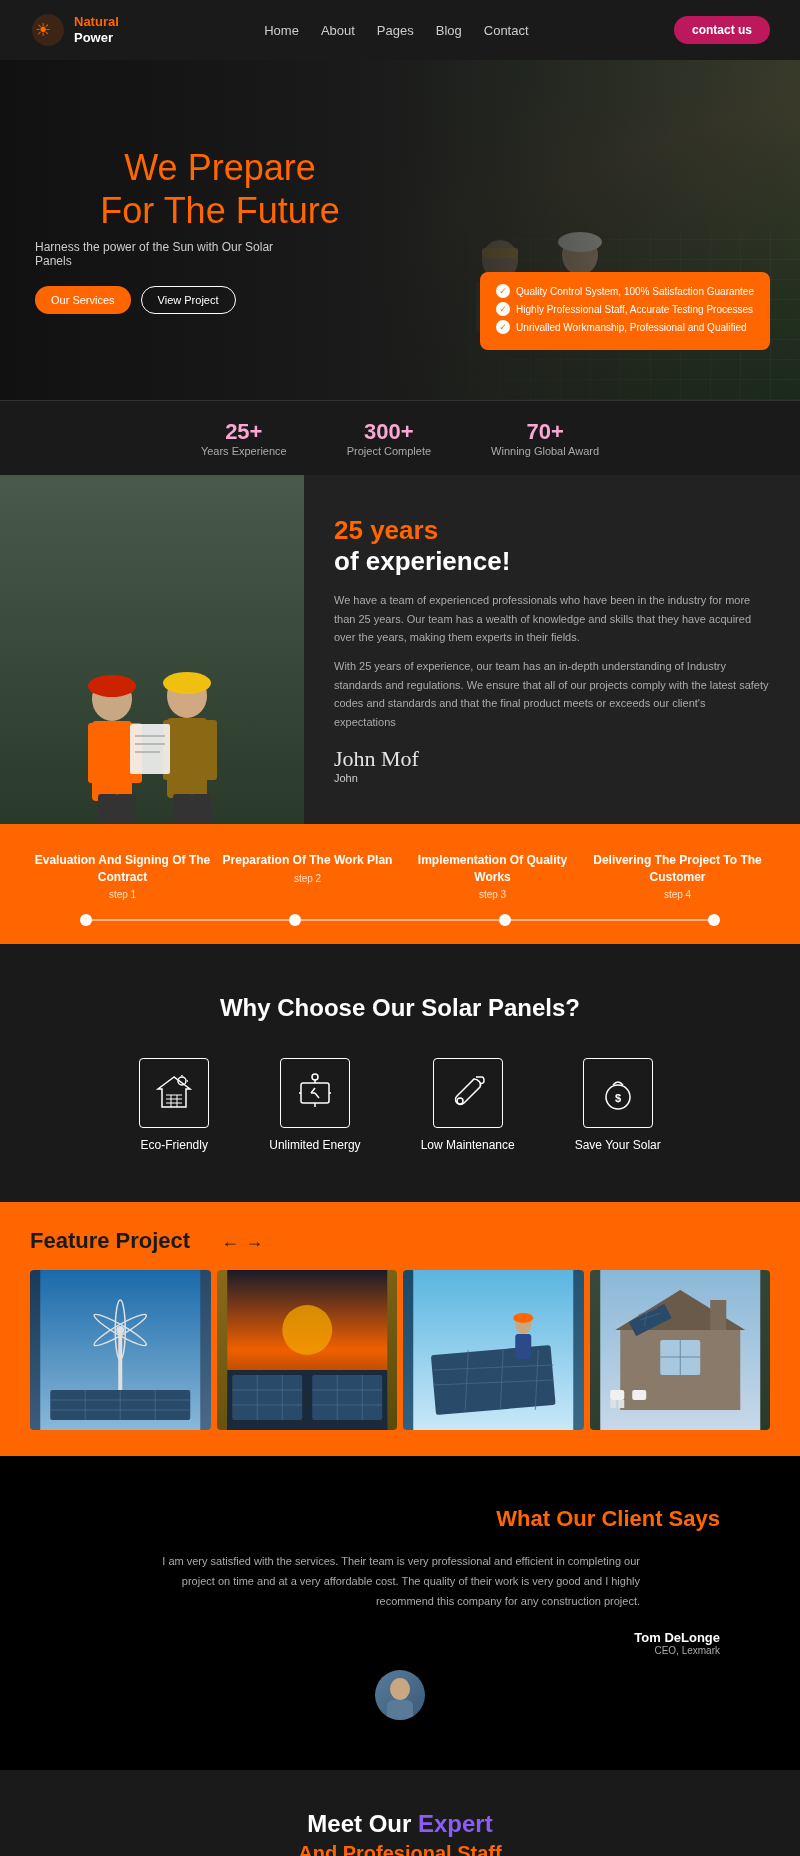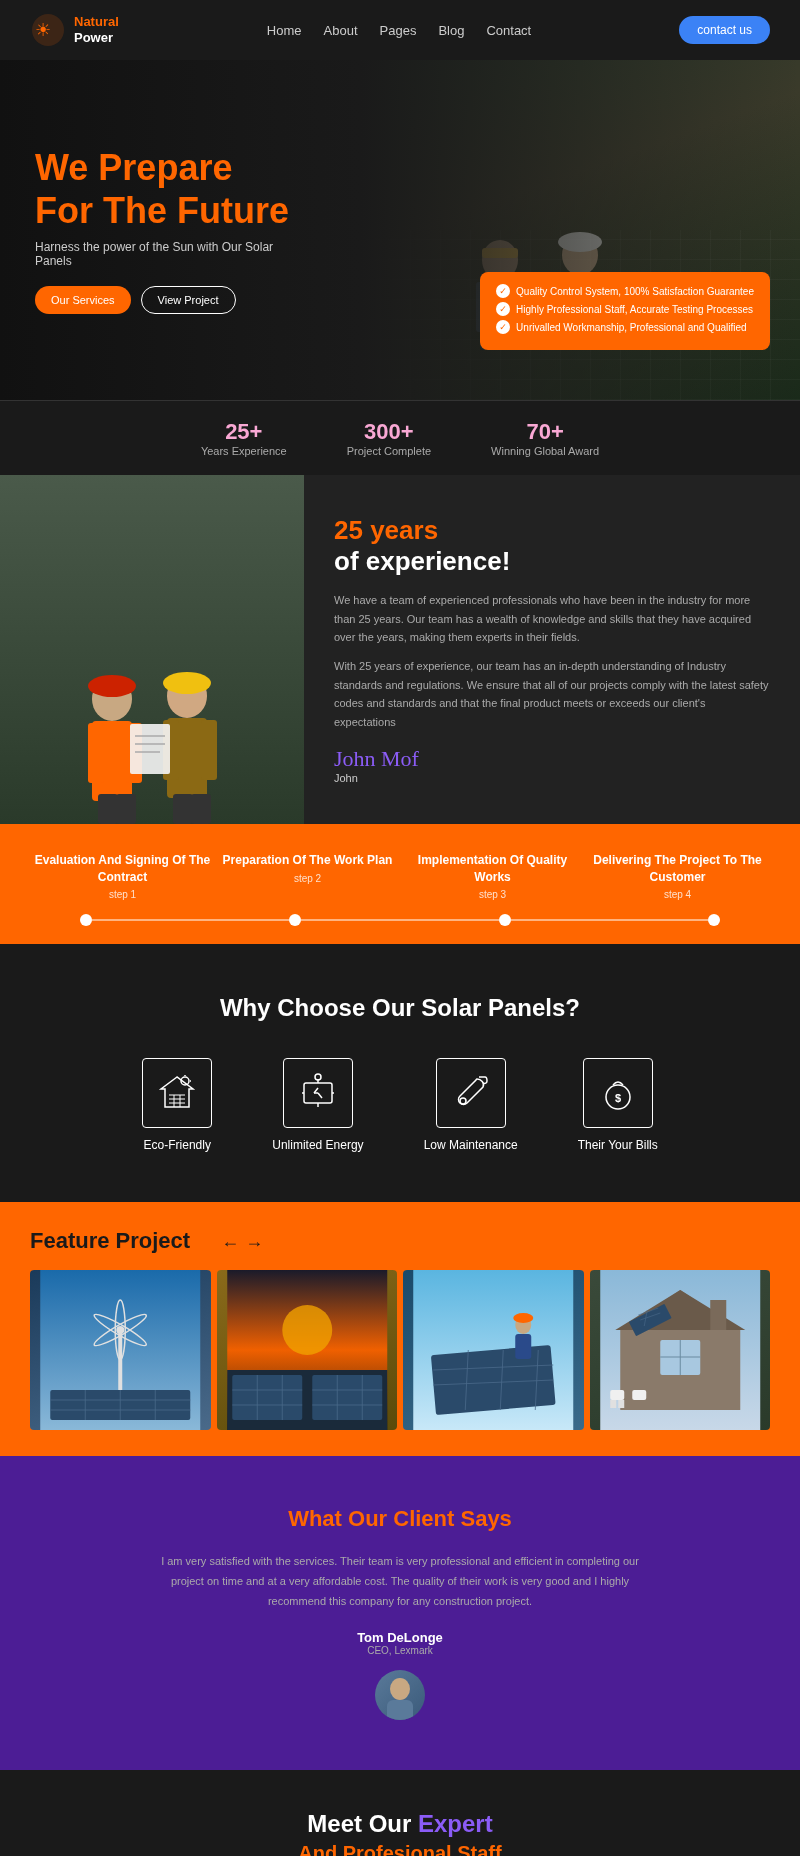--- a/index.html
+++ b/index.html
@@ -11,34 +11,34 @@
       display: flex; align-items: center; justify-content: space-between;
       padding: 12px 30px;
     }
     .logo-area { display: flex; align-items: center; gap: 8px; }
     .logo-icon { width: 36px; height: 36px; }
     .logo-text { color: #fff; font-size: 13px; font-weight: 700; line-height: 1.2; }
     .logo-text span { color: #f60; }
     nav ul { list-style: none; display: flex; gap: 22px; }
     nav ul li a { color: #ccc; text-decoration: none; font-size: 13px; }
     .contact-btn {
-      background: #3b82f6; color: #fff; border: none; border-radius: 20px;
-      padding: 7px 18px; font-size: 12px; cursor: pointer;
+      background: #be185d; color: #fff; border: none; border-radius: 20px;
+      padding: 7px 18px; font-size: 12px; cursor: pointer; font-weight: bold;
     }
 
     
     .hero {
       background: linear-gradient(135deg, #1a1a1a 45%, #2a2a2a 100%);
       min-height: 320px; position: relative; overflow: hidden;
       display: flex; align-items: center;
     }
     .hero-content {
       position: relative; z-index: 2; padding: 50px 35px; flex: 0 0 55%;
     }
-    .hero-content h1 { color: #fff; font-size: 36px; font-weight: 700; line-height: 1.2; margin-bottom: 8px; }
+    .hero-content h1 { color: #fff; font-size: 36px; font-weight: 400; line-height: 1.2; margin-bottom: 8px; text-align: center; }
     .hero-content h1 span { color: #f60; }
     .hero-content p { color: #ccc; font-size: 12px; margin-bottom: 18px; max-width: 260px; }
     .hero-btns { display: flex; gap: 10px; }
     .btn-orange { background: #f60; color: #fff; border: none; border-radius: 20px; padding: 7px 16px; font-size: 11px; cursor: pointer; }
     .btn-outline { background: transparent; color: #fff; border: 1px solid #fff; border-radius: 20px; padding: 7px 16px; font-size: 11px; cursor: pointer; }
     .hero-checklist {
       background: #f60; border-radius: 8px; padding: 12px 16px; margin-bottom: 20px;
     }
     .hero-checklist ul { list-style: none; }
     .hero-checklist ul li { color: #fff; font-size: 10px; margin-bottom: 4px; display: flex; align-items: center; gap: 6px; }
@@ -66,21 +66,21 @@
       background: linear-gradient(to bottom, #4a5a4a, #2a3a2a);
       display: flex; align-items: flex-end; justify-content: center;
       position: relative;
     }
     .exp-content {
       flex: 1; padding: 40px 30px;
     }
     .exp-content h2 { color: #f60; font-size: 26px; font-weight: 700; }
     .exp-content h3 { color: #fff; font-size: 26px; font-weight: 700; margin-bottom: 14px; }
     .exp-content p { color: #aaa; font-size: 11px; line-height: 1.7; margin-bottom: 10px; }
-    .signature { color: #8b5cf6; font-size: 22px; font-family: cursive; margin-top: 14px; }
+    .signature { color: #e5e5e5; font-size: 22px; font-family: cursive; margin-top: 14px; }
     .sig-name { color: #ccc; font-size: 11px; }
 
     
     .steps-section {
       background: #f60; padding: 28px 30px 0;
     }
     .steps-row { display: flex; justify-content: space-around; margin-bottom: 14px; }
     .step { text-align: center; flex: 1; }
     .step-title { color: #fff; font-size: 12px; font-weight: 700; line-height: 1.4; margin-bottom: 4px; }
     .step-num { color: rgba(255,255,255,0.8); font-size: 10px; }
@@ -117,21 +117,21 @@
     .feature-img {
       height: 160px; border-radius: 4px; overflow: hidden;
     }
     .feature-img-1 { background: linear-gradient(160deg, #1a3a5a, #4a6a8a); }
     .feature-img-2 { background: linear-gradient(160deg, #8a6a1a, #5a4a0a); }
     .feature-img-3 { background: linear-gradient(160deg, #1a4a6a, #3a6a8a); }
     .feature-img-4 { background: linear-gradient(160deg, #3a4a3a, #2a3a2a); }
 
     
     .testimonial-section {
-      background: #4c1d95; padding: 50px 80px; text-align: center;
+      background: #000000; padding: 50px 80px; text-align: right;
     }
     .testimonial-section h2 { color: #f60; font-size: 22px; font-weight: 700; margin-bottom: 20px; }
     .testimonial-text { color: #aaa; font-size: 11px; line-height: 1.8; margin-bottom: 18px; max-width: 480px; margin-left: auto; margin-right: auto; }
     .testimonial-name { color: #fff; font-size: 13px; font-weight: 700; }
     .testimonial-role { color: #aaa; font-size: 10px; margin-bottom: 14px; }
     .testimonial-avatar {
       width: 50px; height: 50px; border-radius: 50%; background: #4a5a6a;
       margin: 0 auto; overflow: hidden; display: flex; align-items: center; justify-content: center;
     }
     .avatar-placeholder { width: 100%; height: 100%; background: linear-gradient(135deg, #5a7a9a, #3a5a7a); }
@@ -359,21 +359,21 @@
     </div>
     <div class="why-item">
       <div class="why-icon-box">
         <svg width="44" height="44" viewBox="0 0 44 44">
 
           <circle cx="22" cy="26" r="12" fill="none" stroke="#fff" stroke-width="1.5"></circle>
           <path d="M17 14 Q22 8 27 14" fill="none" stroke="#fff" stroke-width="1.5"></path>
           <text x="19" y="31" font-size="11" fill="#fff" font-weight="bold">$</text>
         </svg>
       </div>
-      <div class="why-label">Their Your Bills</div>
+      <div class="why-label">Save Your Solar</div>
     </div>
   </div>
 </section>
 
 <section class="feature-section">
   <div class="feature-header">
     <h2 class="feature-title">Feature Project</h2>
     <div class="feature-arrows">
       <button class="arrow-btn">←</button>
       <button class="arrow-btn">→</button>

